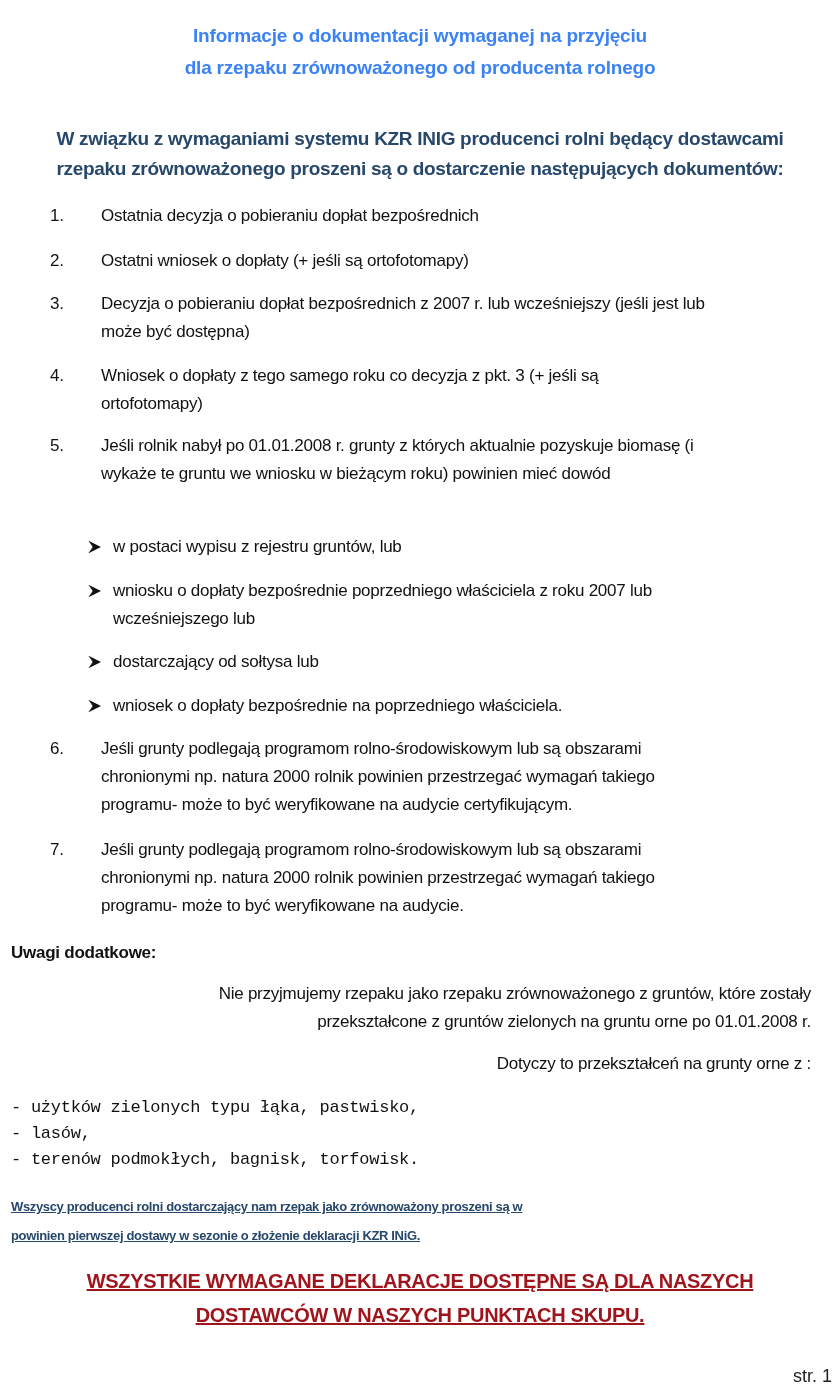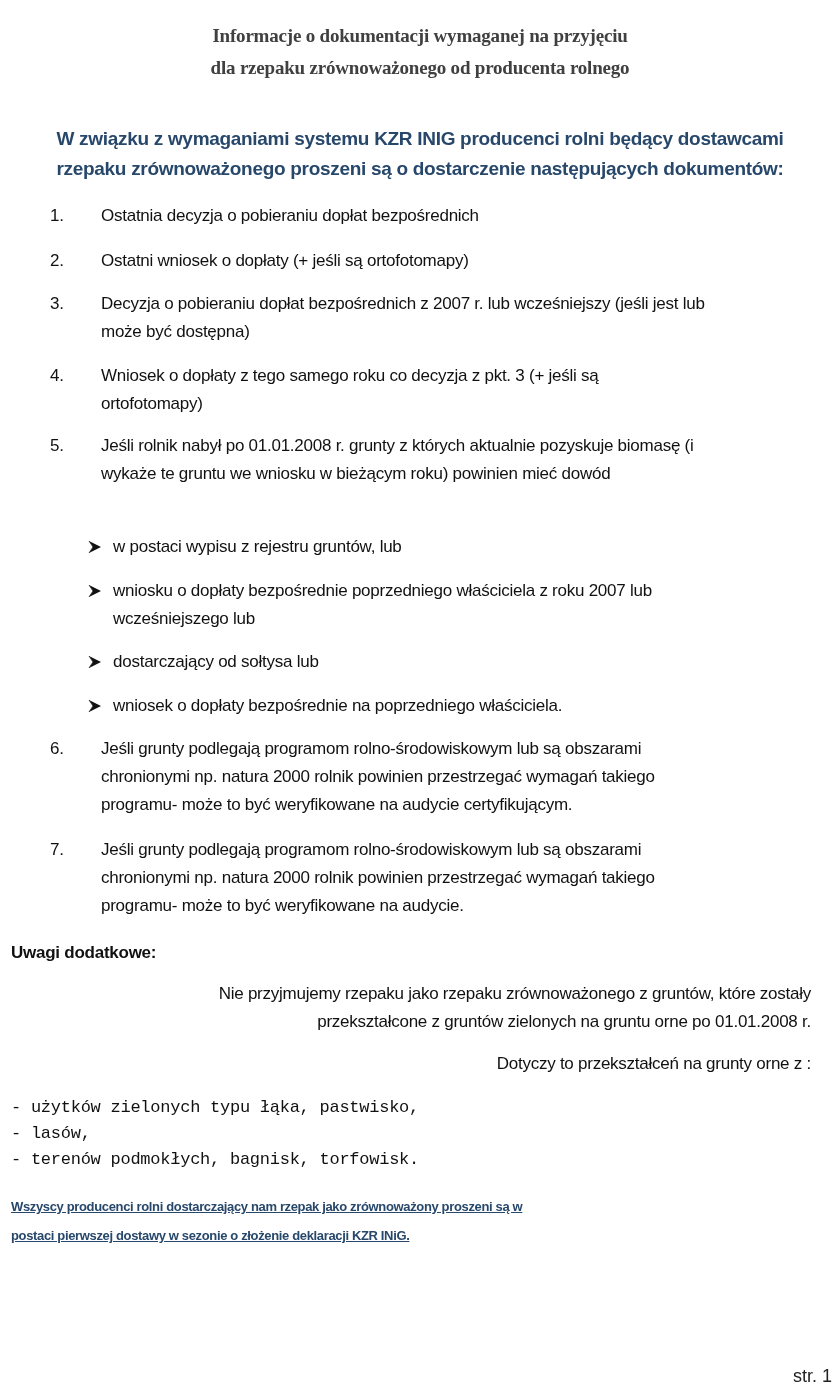--- a/index.html
+++ b/index.html
@@ -17,27 +17,26 @@
     }
     .page {
       position: absolute;
       left: 0; top: 0;
       width: 840px; height: 1386px;
     }
     .title {
       position: absolute;
       left: 0; right: 0;
       text-align: center;
-      color: #404040;
+      color: #3b82f6;
       font-weight: bold;
       font-size: 19px;
       line-height: 32px;
       top: 20px;
       letter-spacing: -0.2px;
-      font-family: Liberation Serif, serif;
     }
     .intro {
       position: absolute;
       left: -6px; width: 852px;
       top: 124px;
       text-align: center;
       color: #27476b;
       font-weight: bold;
       font-size: 19px;
       line-height: 30px;
@@ -271,18 +270,22 @@
   <div class="para" style="top:1050px;">Dotyczy to przekształceń na grunty orne z :</div>
 
   <div class="dash-list">
     <div>- użytków zielonych typu łąka, pastwisko,</div>
     <div>- lasów,</div>
     <div>- terenów podmokłych, bagnisk,  torfowisk.</div>
   </div>
 
   <div class="notice">
     <div style="white-space:nowrap;">Wszyscy producenci rolni dostarczający nam rzepak jako zrównoważony proszeni są w</div>
-    <div>postaci pierwszej dostawy w sezonie o złożenie deklaracji KZR INiG.</div>
-  </div>
-
+    <div>powinien pierwszej dostawy w sezonie o złożenie deklaracji KZR INiG.</div>
+  </div>
+
+  <div class="final">
+    <div>WSZYSTKIE WYMAGANE DEKLARACJE DOSTĘPNE SĄ DLA NASZYCH</div>
+    <div>DOSTAWCÓW W NASZYCH PUNKTACH SKUPU.</div>
+  </div>
 
   <div class="page-num">str. 1</div>
 </div>
 
 </body></html>

